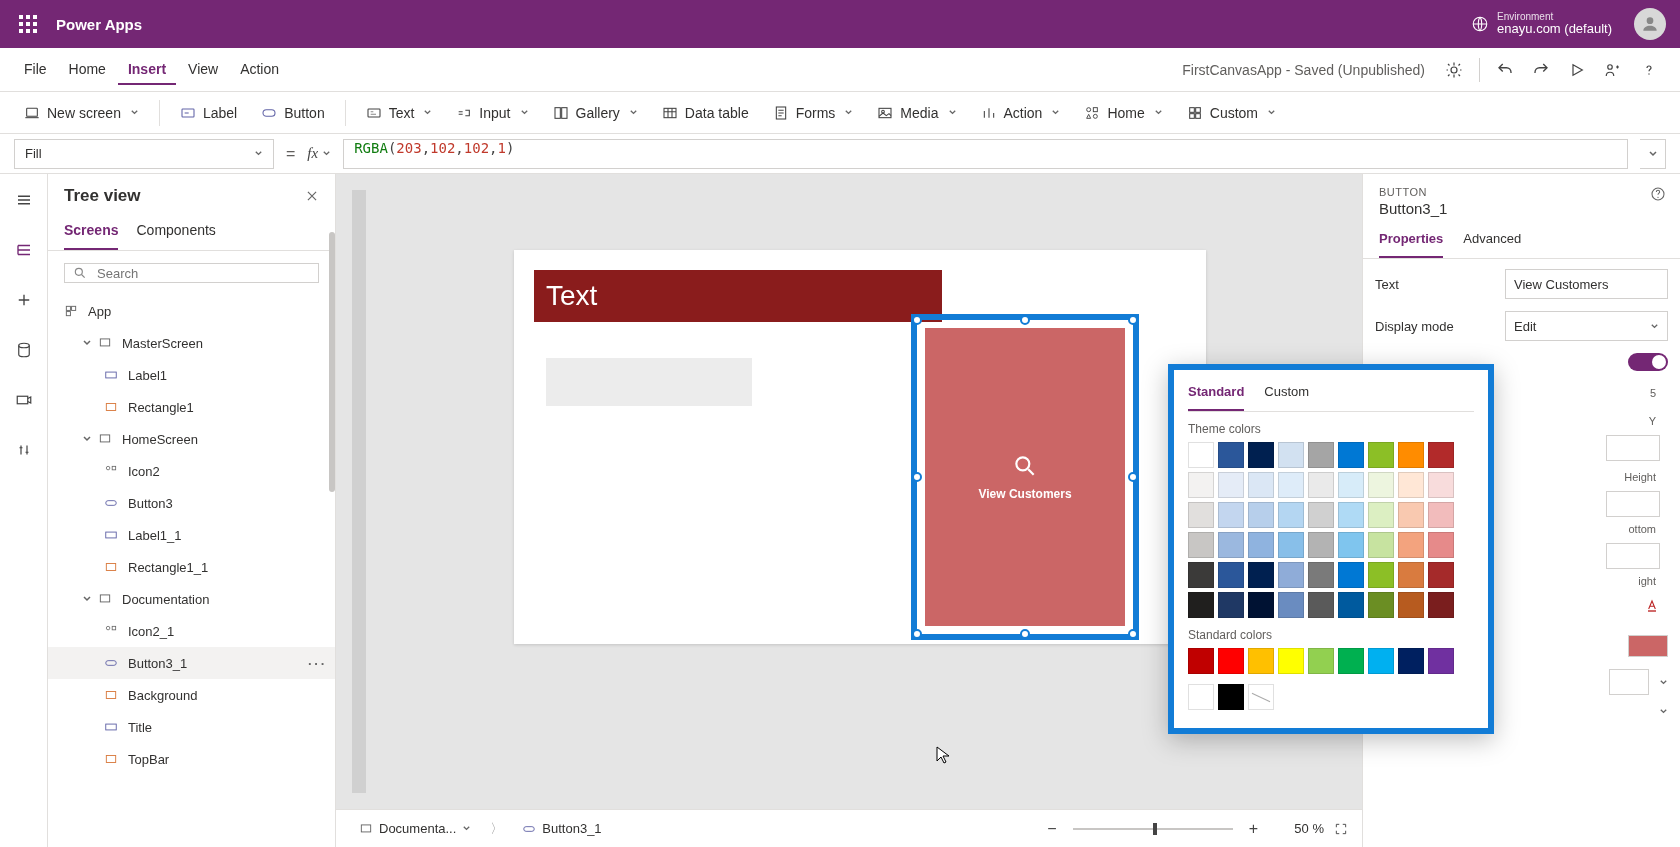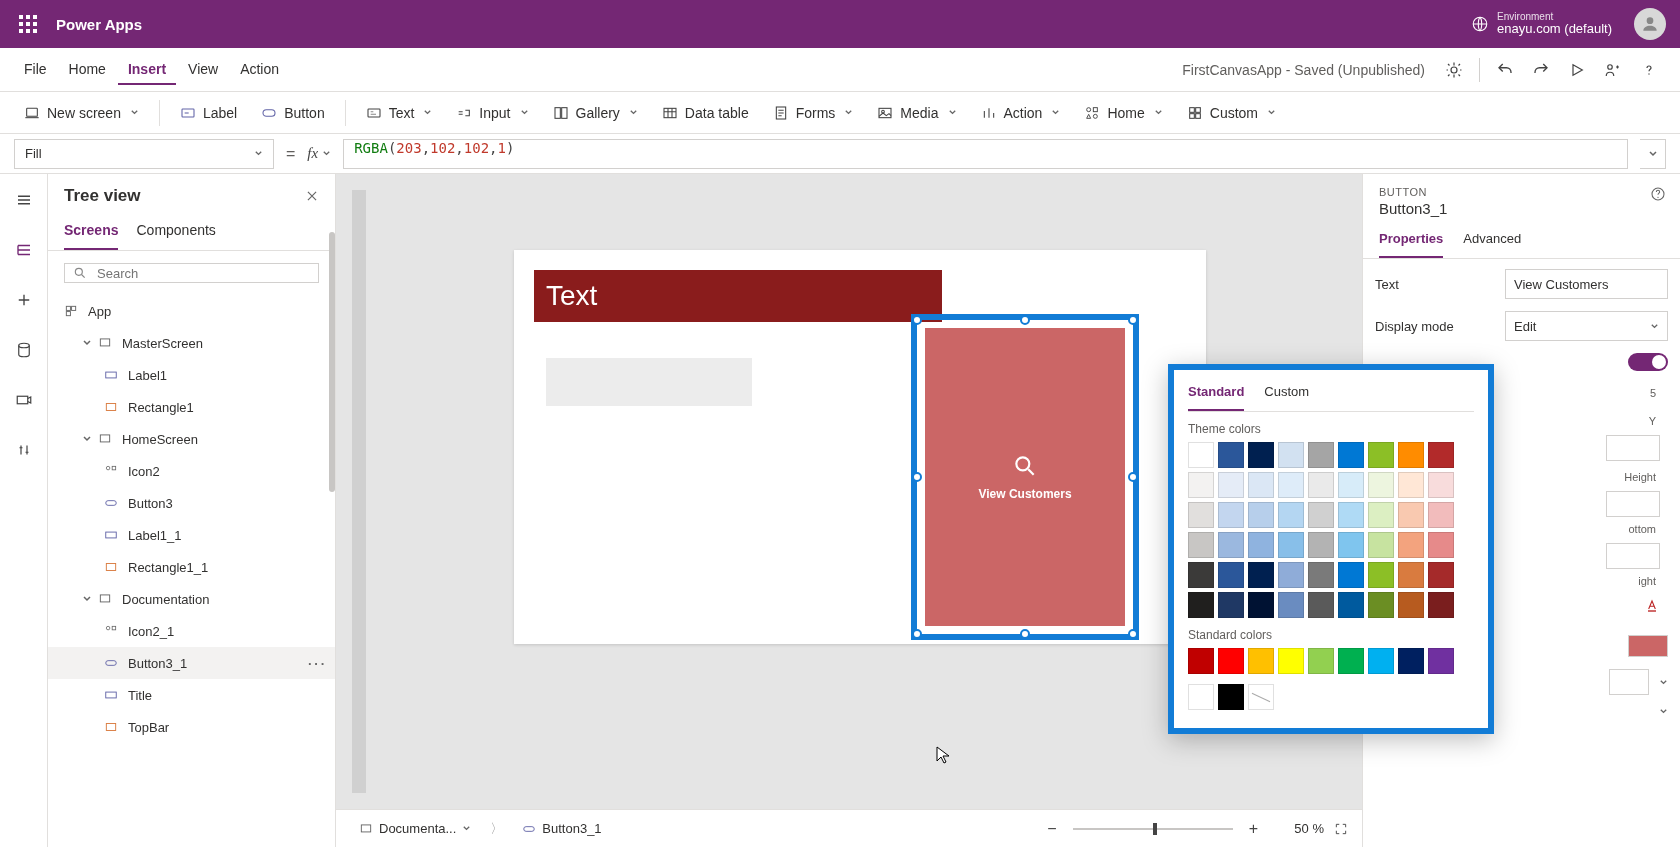--- a/index.html
+++ b/index.html
@@ -609,20 +609,28 @@
           <span>Icon2_1</span>
         </div>
       <div class="node ind2 sel">
           <span class="nico">
             <svg width="14" height="14" viewBox="0 0 24 24" fill="none" stroke="#6264a7" stroke-width="1.6">
               <rect x="3" y="8" width="18" height="8" rx="4"></rect>
             </svg>
           </span>
           <span>Button3_1</span>
           <span class="more">···</span>
+        </div>
+      <div class="node ind2">
+          <span class="nico">
+            <svg width="14" height="14" viewBox="0 0 24 24" fill="none" stroke="#d97b3f" stroke-width="1.6">
+              <rect x="4" y="6" width="16" height="12"></rect>
+            </svg>
+          </span>
+          <span>Background</span>
         </div>
       <div class="node ind2">
           <span class="nico">
             <svg width="14" height="14" viewBox="0 0 24 24" fill="none" stroke="#6264a7" stroke-width="1.6">
               <rect x="3" y="7" width="18" height="10"></rect>
             </svg>
           </span>
           <span>Title</span>
         </div>
       <div class="node ind2">

